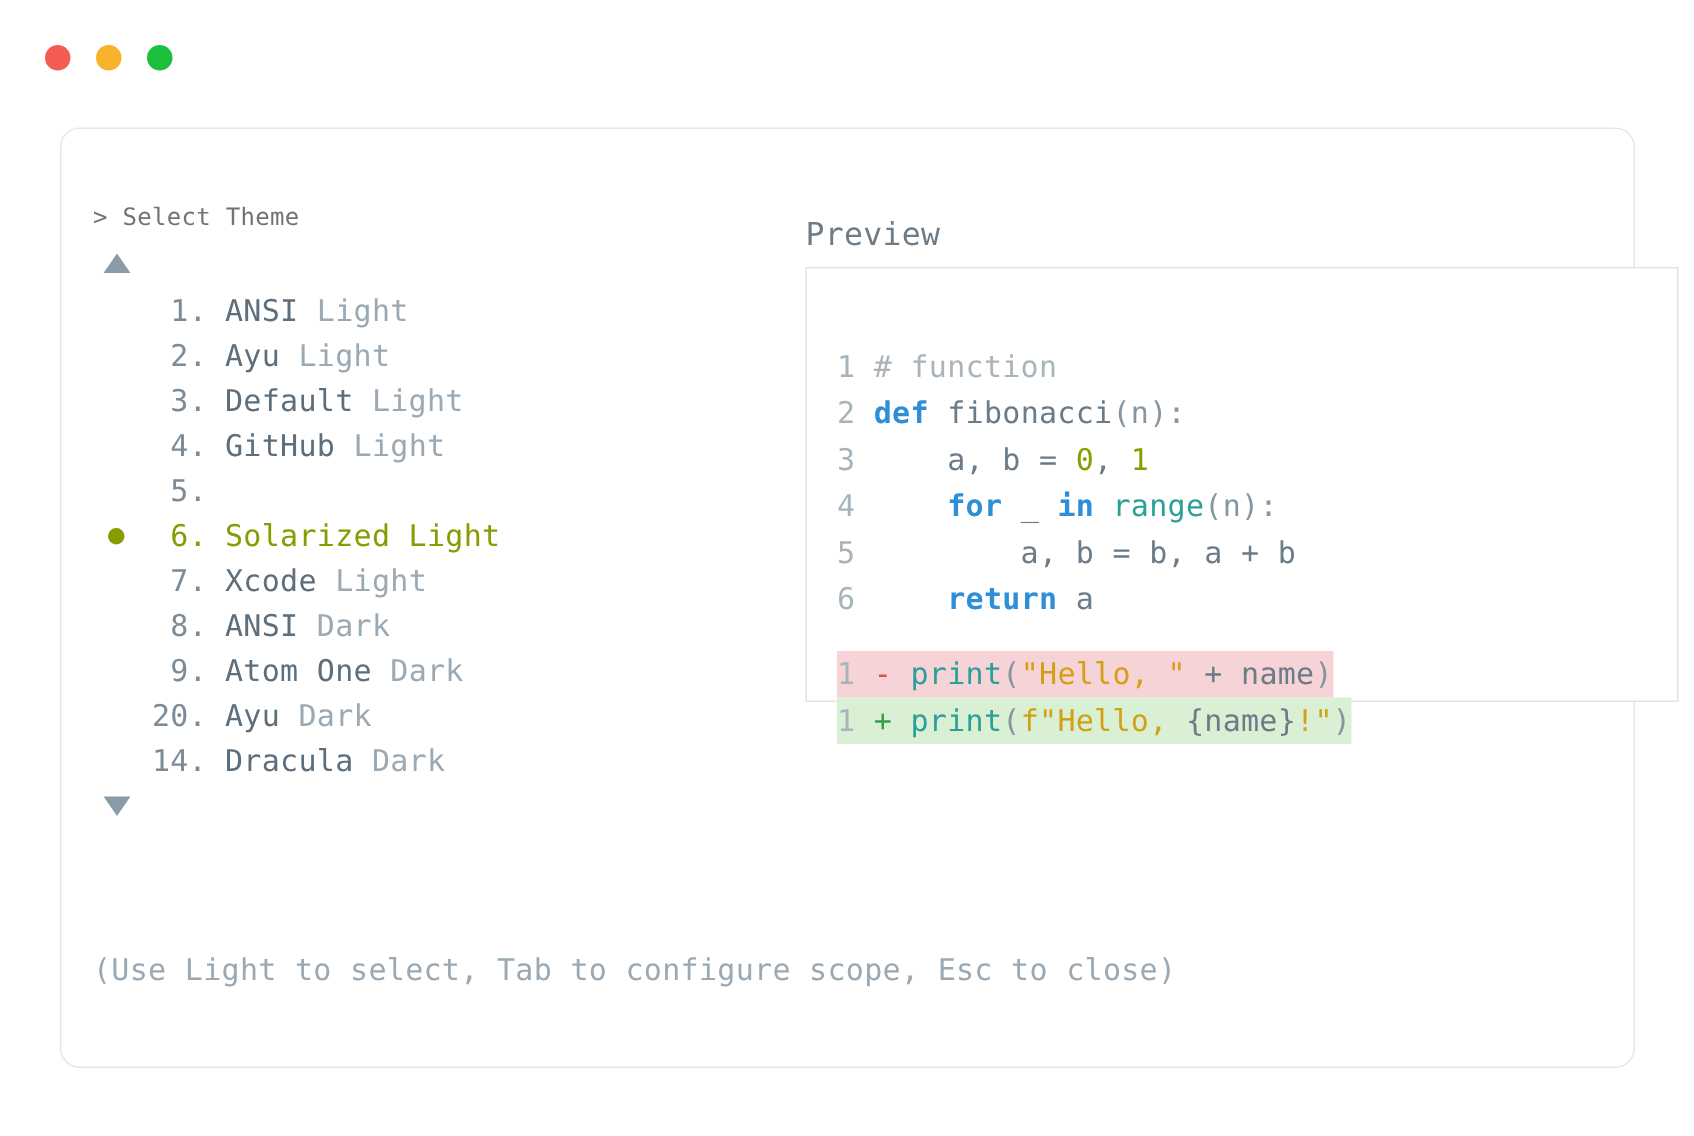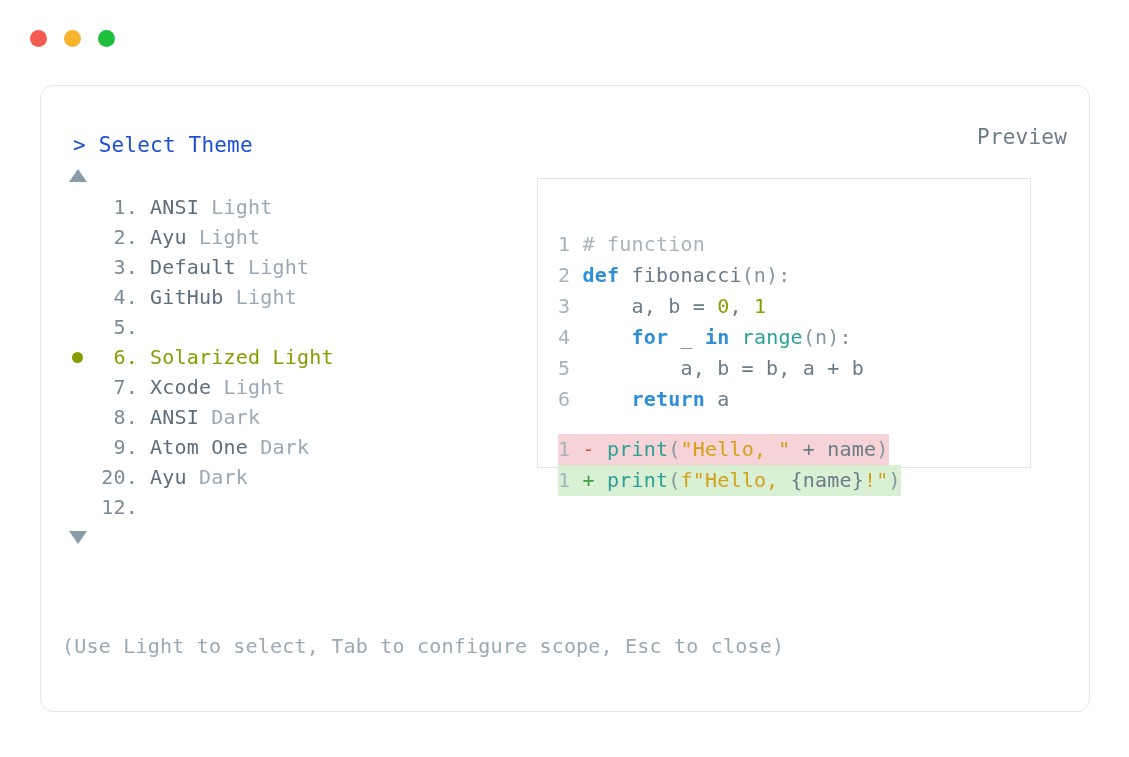--- a/index.html
+++ b/index.html
@@ -33,32 +33,30 @@
   }
 
   
   .col-left {
     position: absolute;
     left: 21px; top: 44px;
     width: 470px;
   }
   .col-right {
     position: absolute;
-    left: 496px; top: 36px;
+    left: 496px; top: 55px;
     width: 530px;
-    text-align: right;
   }
 
   .prompt-line {
-    font-size: 21px;
-    line-height: 30px;
-    color: #1d4ed8;
-    letter-spacing: 0.2px;
-    white-space: pre;
-    margin-left: 11px;
+    font-size: 16px;
+    line-height: 30px;
+    color: #737373;
+    letter-spacing: 0.2px;
+    white-space: pre;
   }
   .section-label {
     font-size: 21px;
     line-height: 30px;
     color: #6d7c87;
     letter-spacing: 0.2px;
     white-space: pre;
   }
 
   
@@ -109,21 +107,21 @@
   .variant { color: #9aa9b4; }
 
   .theme-row.is-selected .num-cell,
   .theme-row.is-selected .name-cell { color: #889c00; }
   .theme-row.is-selected .variant { color: #889c00; }
 
   
   .preview-panel {
     position: absolute;
     left: 496px; top: 92px;
-    width: 494px; height: 290px;
+    width: 582px; height: 290px;
     border: 1.6px solid #dfe5e5;
     background: #ffffff;
   }
   .code-block {
     position: absolute;
     left: 20px; top: 50px;
     font-size: 20px;
     line-height: 31px;
     white-space: pre;
     letter-spacing: 0.2px;
@@ -183,21 +181,21 @@
         <div class="theme-row"><span class="bullet-cell"></span><span class="num-cell">1.</span><span class="name-cell">ANSI<span class="variant"> Light</span></span></div>
         <div class="theme-row"><span class="bullet-cell"></span><span class="num-cell">2.</span><span class="name-cell">Ayu<span class="variant"> Light</span></span></div>
         <div class="theme-row"><span class="bullet-cell"></span><span class="num-cell">3.</span><span class="name-cell">Default<span class="variant"> Light</span></span></div>
         <div class="theme-row"><span class="bullet-cell"></span><span class="num-cell">4.</span><span class="name-cell">GitHub<span class="variant"> Light</span></span></div>
         <div class="theme-row"><span class="bullet-cell"></span><span class="num-cell">5.</span></div>
         <div class="theme-row is-selected"><span class="bullet-cell"><span class="bullet"></span></span><span class="num-cell">6.</span><span class="name-cell">Solarized<span class="variant"> Light</span></span></div>
         <div class="theme-row"><span class="bullet-cell"></span><span class="num-cell">7.</span><span class="name-cell">Xcode<span class="variant"> Light</span></span></div>
         <div class="theme-row"><span class="bullet-cell"></span><span class="num-cell">8.</span><span class="name-cell">ANSI<span class="variant"> Dark</span></span></div>
         <div class="theme-row"><span class="bullet-cell"></span><span class="num-cell">9.</span><span class="name-cell">Atom One<span class="variant"> Dark</span></span></div>
         <div class="theme-row"><span class="bullet-cell"></span><span class="num-cell">20.</span><span class="name-cell">Ayu<span class="variant"> Dark</span></span></div>
-        <div class="theme-row"><span class="bullet-cell"></span><span class="num-cell">12.</span></div>
+        <div class="theme-row"><span class="bullet-cell"></span><span class="num-cell">14.</span><span class="name-cell">Dracula<span class="variant"> Dark</span></span></div>
       </div>
     <div class="arrow arrow-down"></div>
   </div>
 
   <div class="col-right">
     <div class="section-label">Preview</div>
   </div>
 
   <div class="preview-panel">
     <div class="code-block"><span class="code-line"><span class="ln">1 </span><span class="tk-comment"># function</span></span><span class="code-line"><span class="ln">2 </span><span class="tk-keyword">def </span><span class="tk-plain">fibonacci</span><span class="tk-punct">(n):</span></span><span class="code-line"><span class="ln">3 </span><span class="tk-plain">    a, b = </span><span class="tk-num">0</span><span class="tk-plain">, </span><span class="tk-num">1</span></span><span class="code-line"><span class="ln">4 </span><span class="tk-plain">    </span><span class="tk-keyword">for</span><span class="tk-plain"> _ </span><span class="tk-keyword">in</span><span class="tk-plain"> </span><span class="tk-func">range</span><span class="tk-punct">(n):</span></span><span class="code-line"><span class="ln">5 </span><span class="tk-plain">        a, b = b, a + b</span></span><span class="code-line"><span class="ln">6 </span><span class="tk-plain">    </span><span class="tk-keyword">return</span><span class="tk-plain"> a</span></span></div>

